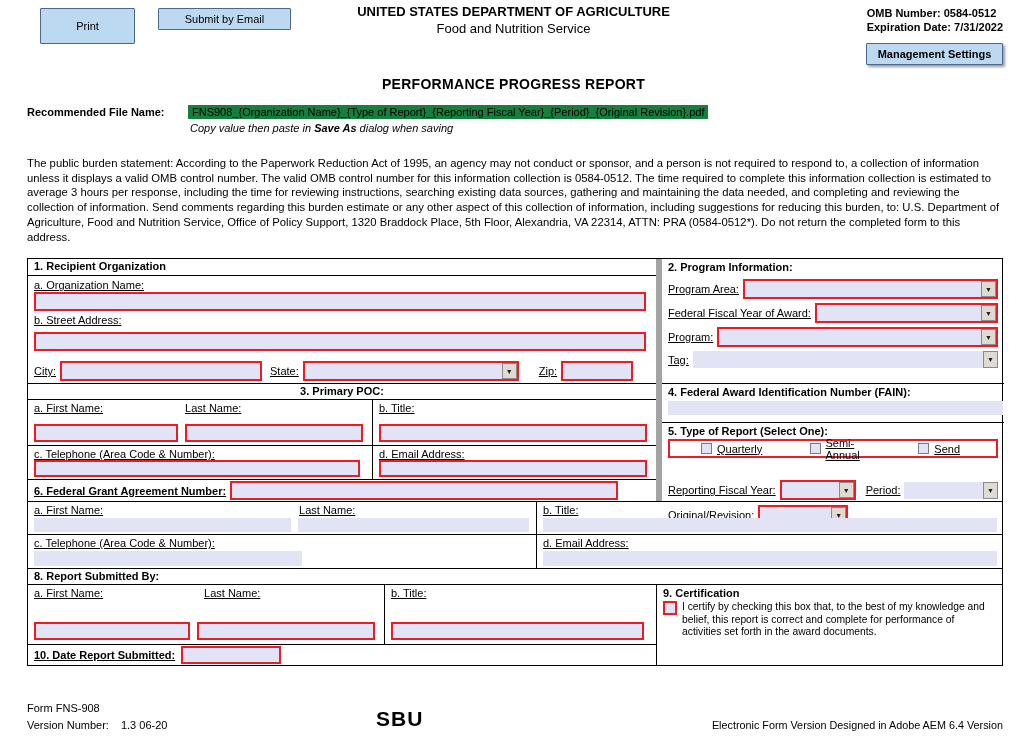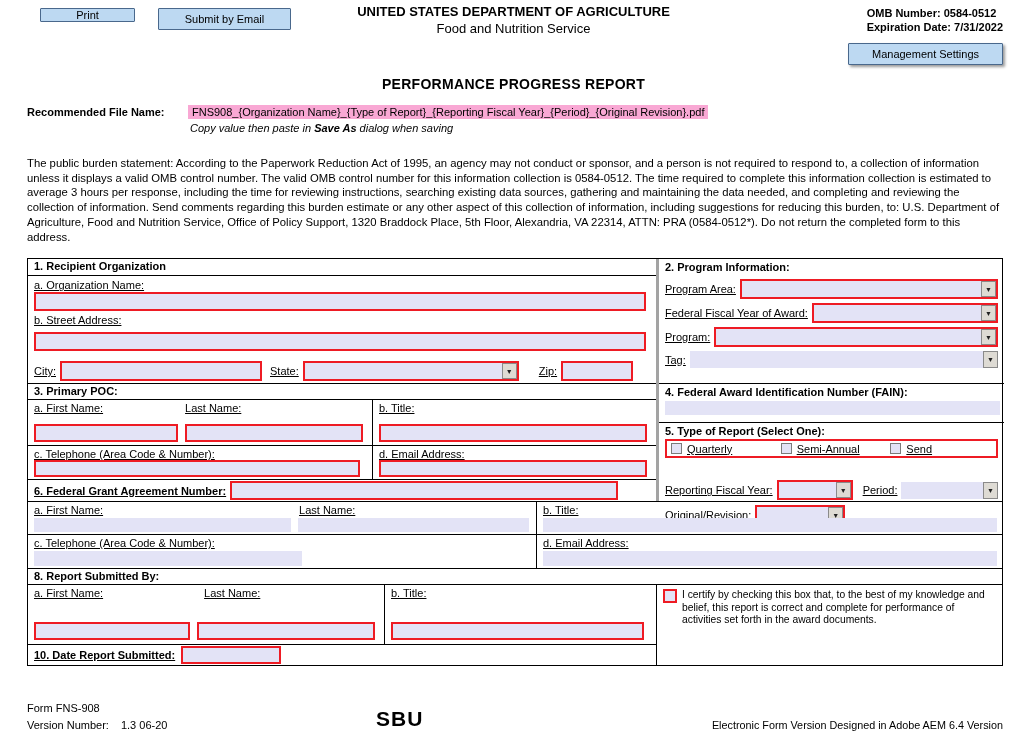--- a/index.html
+++ b/index.html
@@ -10,36 +10,37 @@
     font-size:11px; color:#000; position:relative; overflow:hidden;
   }
   .page { width:1027px; height:741px; position:relative; }
 
   
   .hdr { position:relative; height:72px; }
   .btn {
     background:#bdd9f2; border:1px solid #49688c; font-family:inherit;
     font-size:11px; color:#000; cursor:pointer; border-radius:1px;
   }
-  .btn-print { position:absolute; left:40px; top:8px; width:95px; height:14px; }
+  .btn-print { position:absolute; left:40px; top:8px; width:95px; height:36px; }
   .btn-submit { position:absolute; left:158px; top:8px; width:133px; height:22px; }
   .agency { text-align:center; padding-top:4px; }
   .agency .l1 { font-weight:bold; font-size:13px; }
   .agency .l2 { font-size:13px; margin-top:2px; }
   .omb { position:absolute; right:24px; top:6px; font-size:11px; line-height:14px;font-weight:bold; }
   .form-title { text-align:center; font-weight:bold; font-size:14px; margin-top:4px; letter-spacing:.3px; }
   .btn-mgmt {
-    position:absolute; right:24px; top:43px; width:155px; height:22px;
+    position:absolute; right:24px; top:43px; width:137px; height:22px;
     box-shadow:2px 2px 3px rgba(0,0,0,.4);
+    font-weight:bold;
   }
 
   
   .filename { margin:13px 0 0 27px; display:flex; align-items:flex-start; }
   .filename .lbl { font-weight:bold; width:161px; padding-top:1px; }
-  .filename .val { background:#f9a8d4; padding:1px 4px; }
+  .filename .val { background:#15803d; padding:1px 4px; }
   .fn-hint { margin:3px 0 0 190px; font-style:italic; }
   .fn-hint b { font-weight:bold; }
 
   
   .burden { margin:22px 26px 0 27px; font-size:11.3px; line-height:14.7px; }
 
   
   .ftable { margin:14px 24px 0 27px; width:976px; border:1px solid #000; background:#fff; }
   .lab { font-size:11px;text-decoration:underline; }
   .hd { font-weight:bold; padding:1px 6px; }
@@ -52,36 +53,36 @@
   .dd { display:flex; align-items:stretch; background:#e3e3f6; height:17px; }
   .dd.req { height:20px; }
   .arrowbtn {
     width:15px; background:#dedbd4; border:1px solid #8a8a8a; margin-left:auto;
     display:flex; align-items:center; justify-content:center;
     font-size:7px; color:#222; line-height:1;
   }
   .chk { width:11px; height:11px; background:#e3e3f6; border:1px solid #7b7b7b; display:inline-block; }
 
   .topgrid { display:grid; grid-template-columns:628px 348px; }
-  .rcol { border-left:3px solid #a3a3a3; }
+  .rcol { border-left:6px solid #a3a3a3; }
   .bt { border-top:1px solid #000; }
   .bl { border-left:1px solid #000; }
 
   .csz { display:flex; align-items:center; margin-top:10px; }
   .csz .lab { margin-right:4px; }
 
   .g2a { display:grid; grid-template-columns:344px 1fr; }
   .g2b { display:grid; grid-template-columns:508px 1fr; }
   .colcell { display:flex; flex-direction:column; justify-content:space-between; }
 
   .rrow { display:flex; align-items:center; margin-top:4px; }
   .rrow .lab { margin-right:4px; white-space:nowrap; }
 
   .optbox { border:2px solid #ee1b24; display:flex; align-items:center; height:19px; margin-top:2px; }
-  .optitem { flex:1; display:flex; align-items:center; gap:5px; padding-left:4px; }
+  .optitem { flex:1; display:flex; align-items:center; gap:5px; padding-left:4px;margin-left:27px; }
 
   .botgrid { display:grid; grid-template-columns:356px 272px 1fr; grid-template-rows:59px 21px; }
   .certtext { font-size:10.3px; line-height:12.4px; }
   .certchk { width:14px; height:14px; background:#e3e3f6; border:2px solid #ee1b24; flex:0 0 auto; }
 
   
   .footer { display:flex; justify-content:space-between; align-items:flex-end; margin:36px 24px 0 27px; }
   .footer .left .r1 { margin-bottom:5px; }
   .footer .left .ver { margin-left:12px; }
   .footer .sbu { font-weight:bold; font-size:21px; letter-spacing:1px; transform:translateX(-40px); }
@@ -132,21 +133,21 @@
             <input class="inp req" style="width: 202px; height: 20px;">
             <span class="lab" style="margin-left:8px;">State:</span>
             <div class="dd req" style="width:216px;">
                 <span class="arrowbtn">▼</span>
               </div>
             <span class="lab" style="margin-left:20px;">Zip:</span>
             <input class="inp req" style="width: 72px; height: 20px;">
           </div>
         </div>
 
-        <div class="hd bt" style="height:16px;">3. Primary POC:</div>
+        <div class="hd bt" style="height:16px;text-align:center;">3. Primary POC:</div>
 
         <div class="g2a bt" style="height:46px;">
           <div class="cell colcell" style="padding-bottom:3px;">
             <div>
               <span class="lab" style="display:inline-block; width:148px;">a. First Name:</span>
               <span class="lab">Last Name:</span>
             </div>
             <div>
               <input class="inp req" style="width: 144px; height: 18px; margin-right: 4px;">
               <input class="inp req" style="width: 178px; height: 18px;">
@@ -285,20 +286,21 @@
         <div>
           <input class="inp req" style="width: 156px; height: 18px; margin-right: 4px;">
           <input class="inp req" style="width: 178px; height: 18px;">
         </div>
       </div>
       <div class="cell colcell bl" style="grid-column:2; grid-row:1; padding-bottom:4px;">
         <div class="lab">b. Title:</div>
         <input class="inp req" style="width: 253px; height: 18px;">
       </div>
       <div class="cell bl" style="grid-column:3; grid-row:1 / 3;">
+        <div class="hd" style="padding:0;">9. Certification</div>
         <div style="display:flex; margin-top:2px; gap:5px;">
           <span class="certchk"></span>
           <span class="certtext">I certify by checking this box that, to the best of my knowledge and belief, this report is correct and complete for performance of activities set forth in the award documents.</span>
         </div>
       </div>
       <div class="cell bt" style="grid-column:1 / 3; grid-row:2; display:flex; align-items:center; padding-top:0; padding-bottom:0;">
         <span class="lab" style="font-weight:bold;">10. Date Report Submitted:</span>
         <input class="inp req" style="width: 100px; height: 18px; margin-left: 6px;">
       </div>
     </div>

